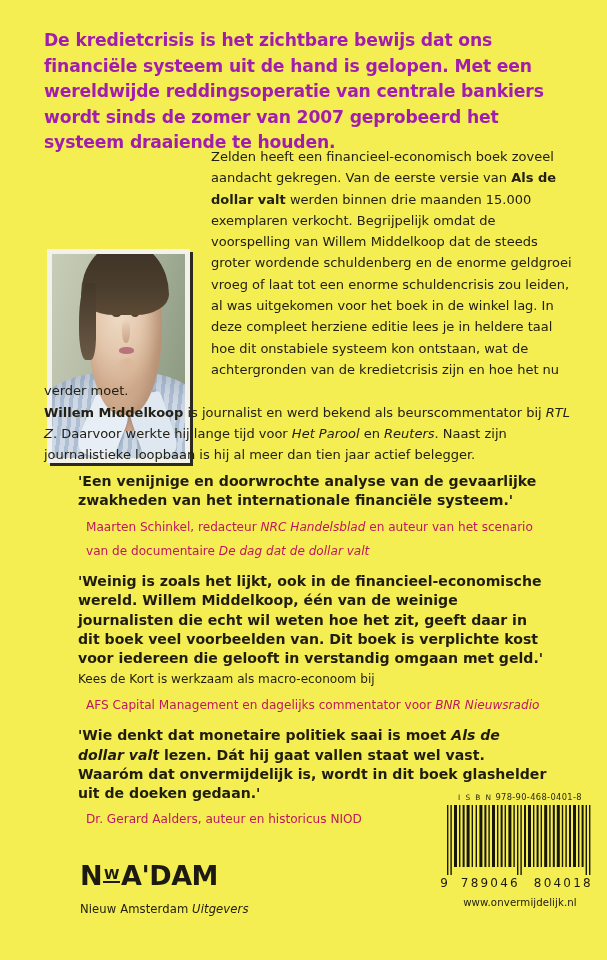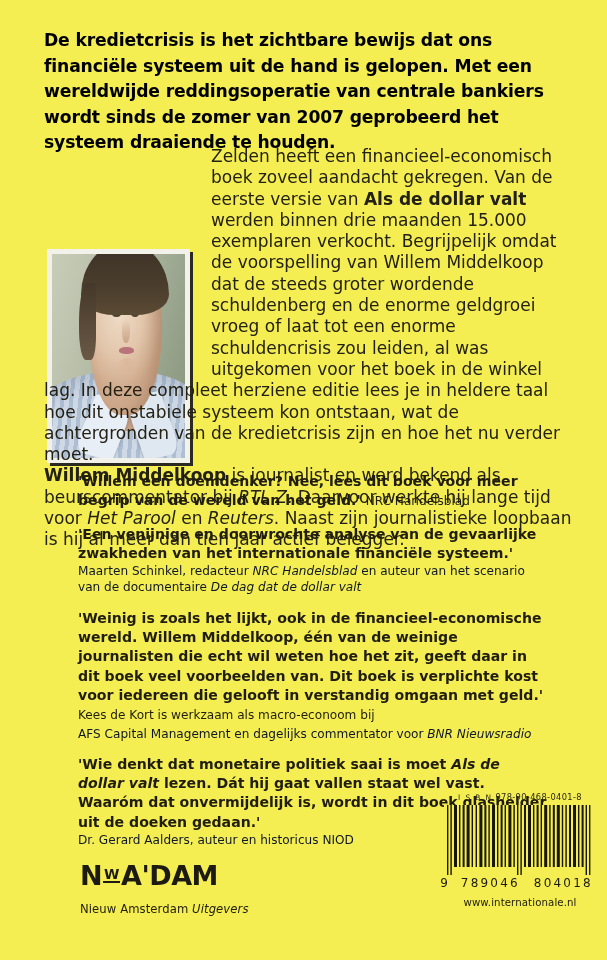--- a/index.html
+++ b/index.html
@@ -25,30 +25,30 @@
   .headline {
     position: absolute;
     left: 44px;
     top: 28px;
     width: 524px;
     font-family: "DejaVu Sans", sans-serif;
     font-weight: bold;
     font-size: 17.2px;
     line-height: 25.5px;
     letter-spacing: -0.15px;
-    color: #000000;
+    color: #a21caf;
   }
 
   
   .body-copy {
     position: absolute;
     left: 44px;
     top: 146px;
     width: 528px;
-    font-size: 17px;
+    font-size: 13px;
     line-height: 21.3px;
     color: #232014;
   }
   .body-copy p { margin: 0; }
   .body-copy b { font-weight: bold; }
 
   
   .float-photo {
     float: left;
     width: 155px;
@@ -209,22 +209,22 @@
   .quote-main {
     font-weight: bold;
     font-size: 14.1px;
     line-height: 19.3px;
     margin: 0;
   }
   .quote-attr {
     font-weight: normal;
     font-size: 12.1px;
     line-height: 16.3px;
-    margin: 0;
-    color: #0f172a;
+    margin: 8px;
+    color: #be185d;
   }
   .quote-attr i, .quote-main i { font-style: italic; }
   .quote-main .bi { font-style: italic; font-weight: bold; }
   .inline-attr {
     font-weight: normal;
     font-size: 12.1px;
   }
 
   
   .publisher {
@@ -334,23 +334,20 @@
   </div>
 
   <div class="body-copy">
     <div class="float-photo"></div>
     <p><span>Zelden heeft een financieel-economisch boek zoveel aandacht gekregen. Van de eerste versie van </span><b>Als de dollar valt</b><span> werden binnen drie maanden 15.000 exemplaren verkocht. Begrijpelijk omdat de voorspelling van Willem Middelkoop dat de steeds groter wordende schuldenberg en de enorme geldgroei vroeg of laat tot een enorme schuldencrisis zou leiden, al was uitgekomen voor het boek in de winkel lag. In deze compleet herziene editie lees je in heldere taal hoe dit onstabiele systeem kon ontstaan, wat de achtergronden van de kredietcrisis zijn en hoe het nu verder moet.</span></p>
     <p style=""><b>Willem Middelkoop</b><span> is journalist en werd bekend als beurscommentator bij </span><i>RTL Z</i><span>. Daarvoor werkte hij lange tijd voor </span><i>Het Parool</i><span> en </span><i>Reuters</i><span>. Naast zijn journalistieke loopbaan is hij al meer dan tien jaar actief belegger.</span></p>
   </div>
 
   <div class="quotes">
 
-    <div class="quote-block">
-      <p class="quote-main"><span>'Willem een doemdenker? Nee, lees dit boek voor meer begrip van de wereld van het geld.'</span> <span class="inline-attr">NRC Handelsblad</span></p>
-    </div>
 
     <div class="quote-block">
       <p class="quote-main">'Een venijnige en doorwrochte analyse van de gevaarlijke zwakheden van het internationale financiële systeem.'</p>
       <p class="quote-attr"><span>Maarten Schinkel, redacteur </span><i>NRC Handelsblad</i><span> en auteur van het scenario</span></p>
       <p class="quote-attr"><span>van de documentaire </span><i>De dag dat de dollar valt</i></p>
     </div>
 
     <div class="quote-block">
       <p class="quote-main"><span>'Weinig is zoals het lijkt, ook in de financieel-economische wereld. Willem Middelkoop, één van de weinige journalisten die echt wil weten hoe het zit, geeft daar in dit boek veel voorbeelden van. Dit boek is verplichte kost voor iedereen die gelooft in verstandig omgaan met geld.'</span> <span class="inline-attr">Kees de Kort is werkzaam als macro-econoom bij</span></p>
       <p class="quote-attr"><span>AFS Capital Management en dagelijks commentator voor </span><i>BNR Nieuwsradio</i></p>
@@ -416,16 +413,16 @@
         <rect x="145" y="0" width="1.4" height="70"></rect>
       </g>
     </svg>
 
     <div class="ean-digits">
       <span class="ean-lead">9</span>
       <span class="ean-grp">789046</span>
       <span class="ean-grp">804018</span>
     </div>
 
-    <div class="site-url">www.internationale.nl</div>
+    <div class="site-url">www.onvermijdelijk.nl</div>
   </div>
 
 </div>
 
 </body></html>

